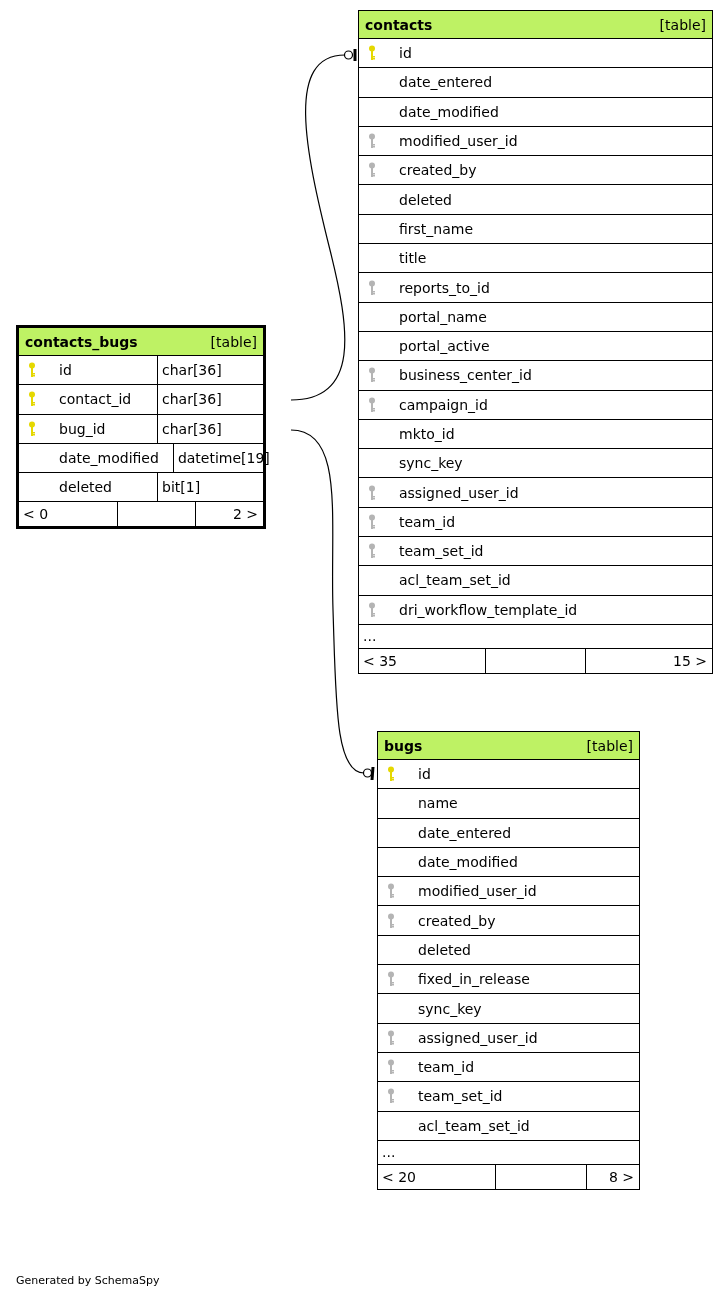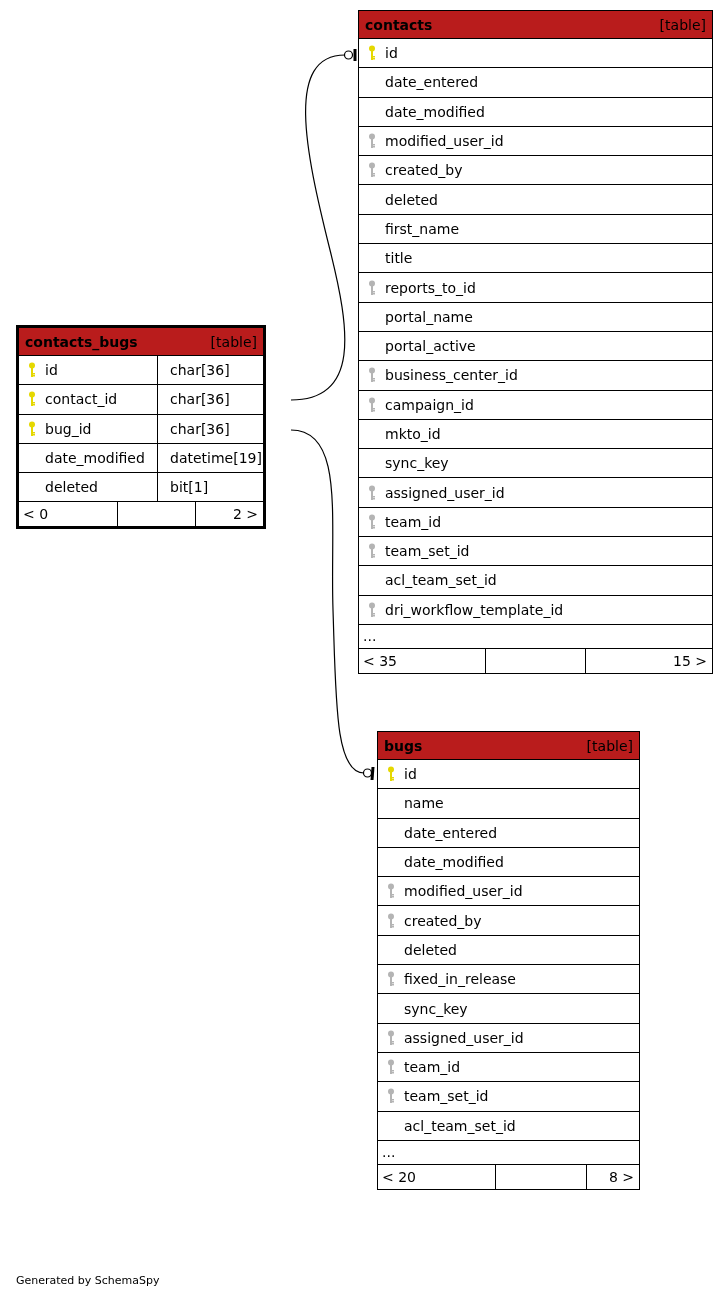--- a/index.html
+++ b/index.html
@@ -1,29 +1,29 @@
 <!DOCTYPE html>
 <html><head>
 <meta charset="utf-8">
 <style>
   html, body { margin: 0; padding: 0; background: #ffffff; }
   body { width: 728px; height: 1304px; position: relative; overflow: hidden;
          font-family: "DejaVu Sans", sans-serif; font-size: 14px; color: #000; }
   #connectors { position: absolute; left: 0; top: 0; width: 728px; height: 1304px; pointer-events: none; }
   .tbl { position: absolute; background: #fff; border: 1px solid #000; box-sizing: border-box; }
   .tbl.focus { border: 3px solid #000; }
-  .hdr { height: 28px; background: #b91c1c; border-bottom: 1px solid #000; display: flex;
+  .hdr { height: 28px; background: #bef264; border-bottom: 1px solid #000; display: flex;
          align-items: center; justify-content: space-between; padding: 0 6px; box-sizing: border-box; }
   .hdr .tname { font-weight: bold; }
   .row { height: 29.3px; border-bottom: 1px solid #000; display: flex; align-items: center;
-         box-sizing: border-box; position: relative; }
+         box-sizing: border-box; position: relative; gap: 14px; }
   .row .keycell { width: 26px; display: flex; justify-content: center; align-items: center; flex: none; }
   .row .cname { flex: 1; white-space: nowrap; }
   .row .ctype { width: 106px; border-left: 1px solid #000; height: 100%; display: flex;
-                align-items: center; padding-left: 12px; box-sizing: border-box; flex: none; }
+                align-items: center; padding-left: 4px; box-sizing: border-box; flex: none; }
   .more { height: 24px; border-bottom: 1px solid #000; display: flex; align-items: center; padding-left: 4px; box-sizing: border-box; }
   .foot { height: 24px; display: flex; box-sizing: border-box; }
   .foot div { display: flex; align-items: center; box-sizing: border-box; }
   .foot .fl { padding-left: 4px; border-right: 1px solid #000; }
   .foot .fm { border-right: 1px solid #000; }
   .foot .fr { justify-content: flex-end; padding-right: 5px; flex: 1; }
   .key svg { display: block; }
   #credit { position: absolute; left: 16px; top: 1274px; font-size: 11px; }
 </style>
 </head>

